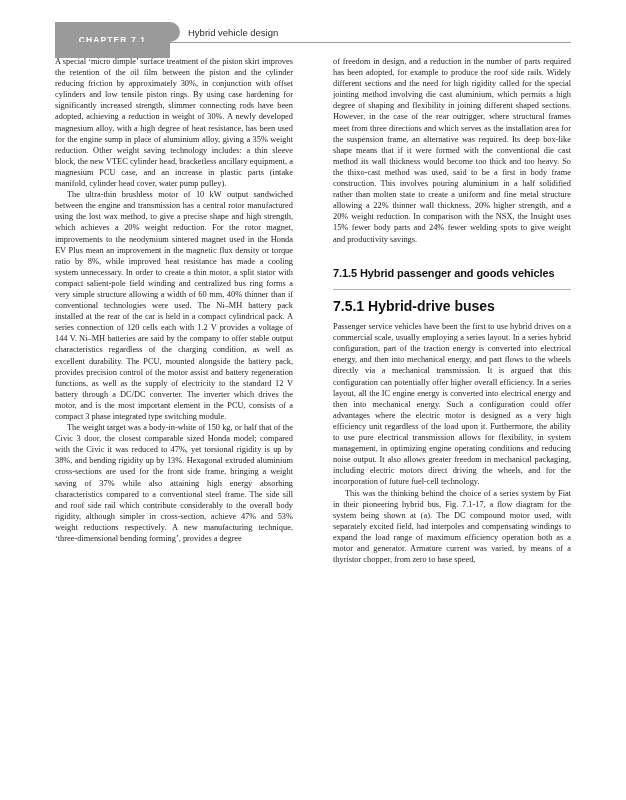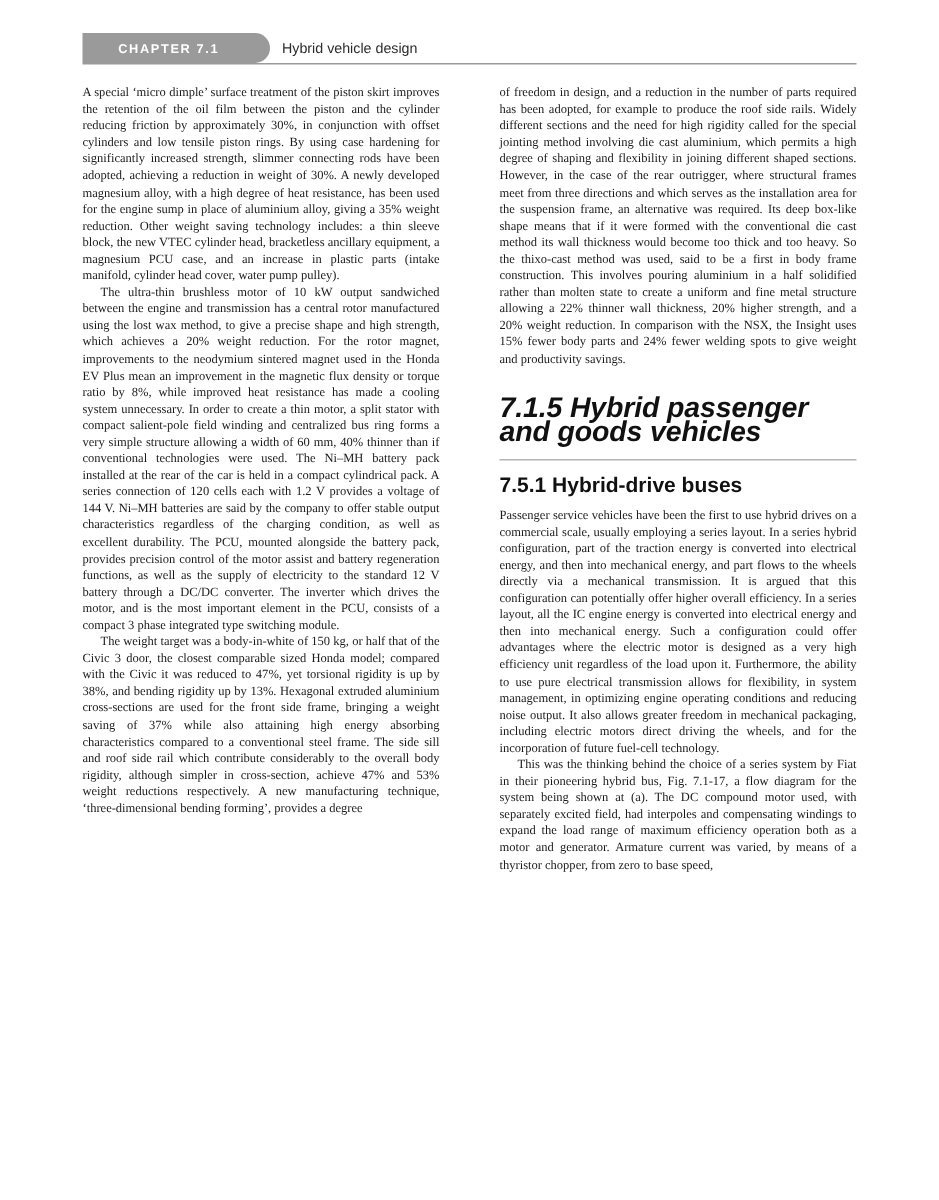--- a/index.html
+++ b/index.html
@@ -23,21 +23,21 @@
     top: 22px;
     left: 55px;
     width: 516px;
     height: 20px;
   }
   .chapter-tab {
     position: absolute;
     left: 0;
     top: 0;
     width: 115px;
-    height: 20px;
+    height: 36px;
     background: #9a9a9a;
     color: #ffffff;
     font-family: "Liberation Sans", sans-serif;
     font-size: 8.5px;
     letter-spacing: 1.1px;
     font-weight: bold;
     display: flex;
     align-items: center;
     justify-content: center;
     box-sizing: border-box;
@@ -96,26 +96,25 @@
     -webkit-hyphens: auto;
   }
   p.indent {
     text-indent: 12px;
   }
 
   
   h2.sec {
     margin: 0;
     font-family: "Liberation Sans", sans-serif;
-    font-size: 19px;
+    font-size: 11px;
     font-weight: bold;
     color: #111111;
     line-height: 16.5px;
     letter-spacing: -0.1px;
-    font-style: italic;
   }
   h3.subsec {
     margin: 0;
     font-family: "Liberation Sans", sans-serif;
     font-size: 14px;
     font-weight: bold;
     color: #111111;
     line-height: 13px;
   }
   .rule {

